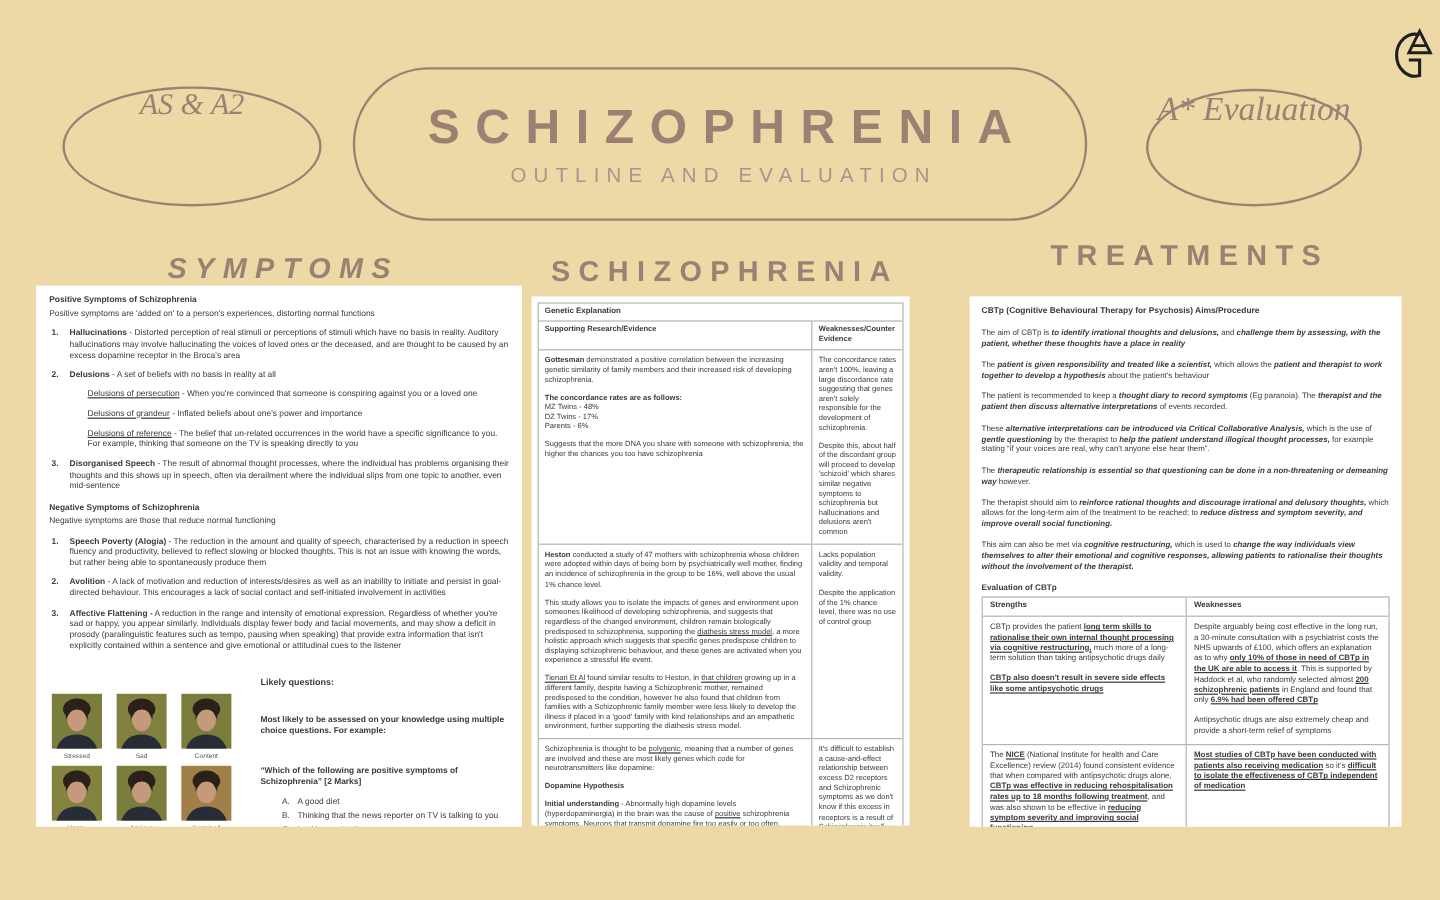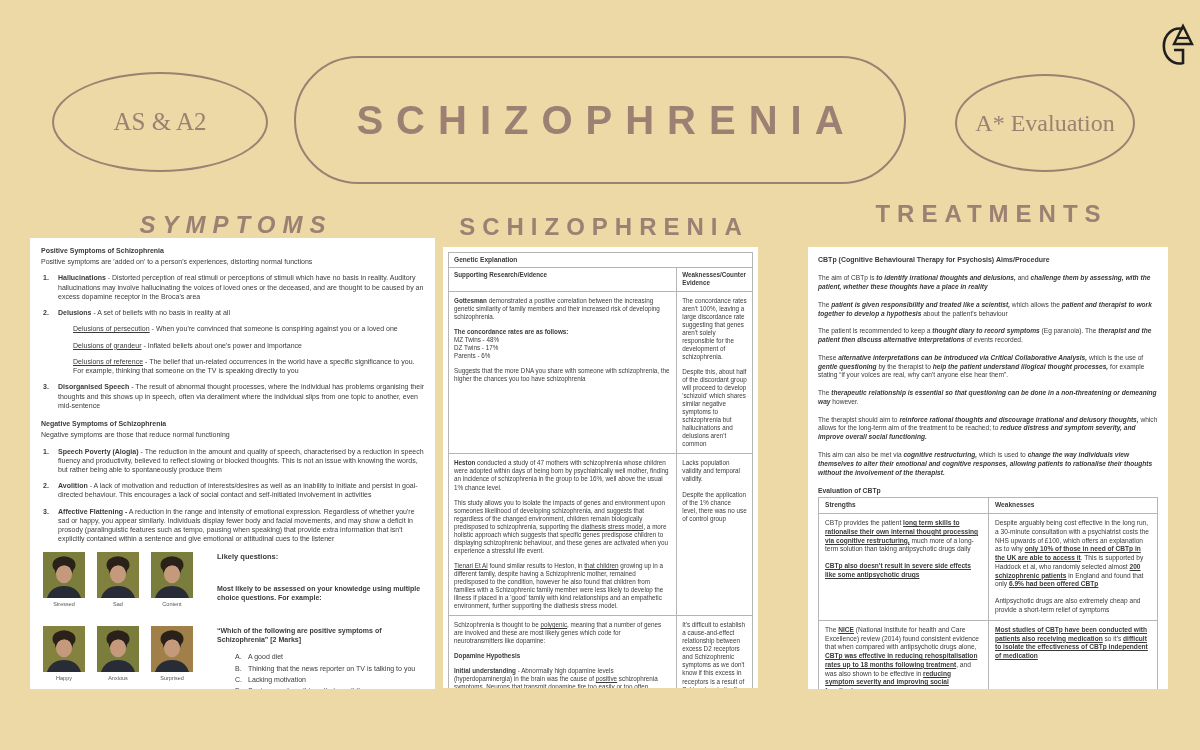--- a/index.html
+++ b/index.html
@@ -5,24 +5,24 @@
   :root{
     --bg:#ecd9a5; --accent:#9c8074; --accent-light:#a8948c; --panel:#ffffff;
     --text:#3a3a3a; --tborder:#b5b5b5; --logo:#1f1f1f;
   }
   *{box-sizing:border-box; margin:0; padding:0;}
   html,body{width:1200px;height:750px;overflow:hidden;}
   body{background:var(--bg); font-family:"Liberation Sans", sans-serif; color:var(--text); position:relative;}
 
   
   .badge{position:absolute; border:2px solid var(--accent); border-radius:50%;
-         display:flex; align-items:center; justify-content:center;
-         font-family:"Liberation Serif", serif; color:var(--accent); }
+         display:flex; justify-content:center;
+         font-family:"Liberation Serif", serif; color:var(--accent);font-style:italic; }
   .badge-left{left:52px; top:72px; width:216px; height:100px; font-size:25px;}
-  .badge-right{left:955px; top:74px; width:180px; height:98px; font-size:24px;}
+  .badge-right{left:955px; top:74px; width:180px; height:98px; font-size:28px;}
   .title-pill{position:absolute; left:294px; top:56px; width:612px; height:128px;
               border:2px solid var(--accent); border-radius:64px;
               display:flex; flex-direction:column; align-items:center; justify-content:center; gap:8px;}
   .title-main{font-size:40px; font-weight:700; letter-spacing:13px; color:var(--accent); text-indent:13px;}
   .title-sub{font-size:17px; letter-spacing:6px; color:var(--accent-light); text-indent:6px;}
   .logo{position:absolute; left:1150px; top:20px; width:44px; height:54px;}
 
   
   .col-head{position:absolute; text-align:center; font-weight:800; font-size:24px;
             letter-spacing:7px; color:var(--accent); text-indent:7px;}
@@ -41,21 +41,21 @@
   .panel .b-h:first-child{margin-top:0;}
   .b-p{margin:2px 0 7px;}
   .b-li{display:flex; margin:7px 0;}
   .b-li .num{font-weight:bold; flex:none; width:17px; padding-left:2px;}
   .b-sub{margin:7px 0 7px 32px;}
   .b-line{margin:0;}
   .u{text-decoration:underline;}
   .bu{font-weight:bold; text-decoration:underline;}
 
   
-  .faces-wrap{display:flex; margin-top:8px;}
+  .faces-wrap{display:flex; margin-top:20px;align-items:center;}
   .faces-grid{display:grid; grid-template-columns:repeat(3,46px); gap:3px 8px; width:162px; flex:none;}
   .face-cell{text-align:center;}
   .face-label{font-size:5.5px; color:#555; margin-top:1px;}
   .likely{flex:1; padding-left:14px;}
   .lq-h{font-weight:bold; font-size:7.5px; margin:0 0 22px;}
   .lq-p{font-weight:bold; margin:0 0 24px;}
   .lq-q{font-weight:bold; margin:14px 0 8px;}
   .lq-opt{display:flex; margin:2px 0 2px 18px;}
   .lq-opt .ltr{flex:none; width:13px;}
 
@@ -85,20 +85,21 @@
 </style>
 </head>
 <body>
 
 <div class="badge badge-left">
   <span>AS &amp; A2</span>
 </div>
 
 <div class="title-pill">
   <div class="title-main">SCHIZOPHRENIA</div>
+  <div class="title-sub">OUTLINE AND EVALUATION</div>
 </div>
 
 <div class="badge badge-right">
   <span>A* Evaluation</span>
 </div>
 
 <div class="logo">
   <svg viewBox="0 0 44 54" width="44" height="54">
     <path d="M33 9 A15.5 17.5 0 1 0 33 43 L33 30 L24 30" fill="none" stroke="#1f1f1f" stroke-width="2.6"></path>
     <path d="M24 24 L33 6 L42 24 Z" fill="none" stroke="#1f1f1f" stroke-width="2.4"></path>

